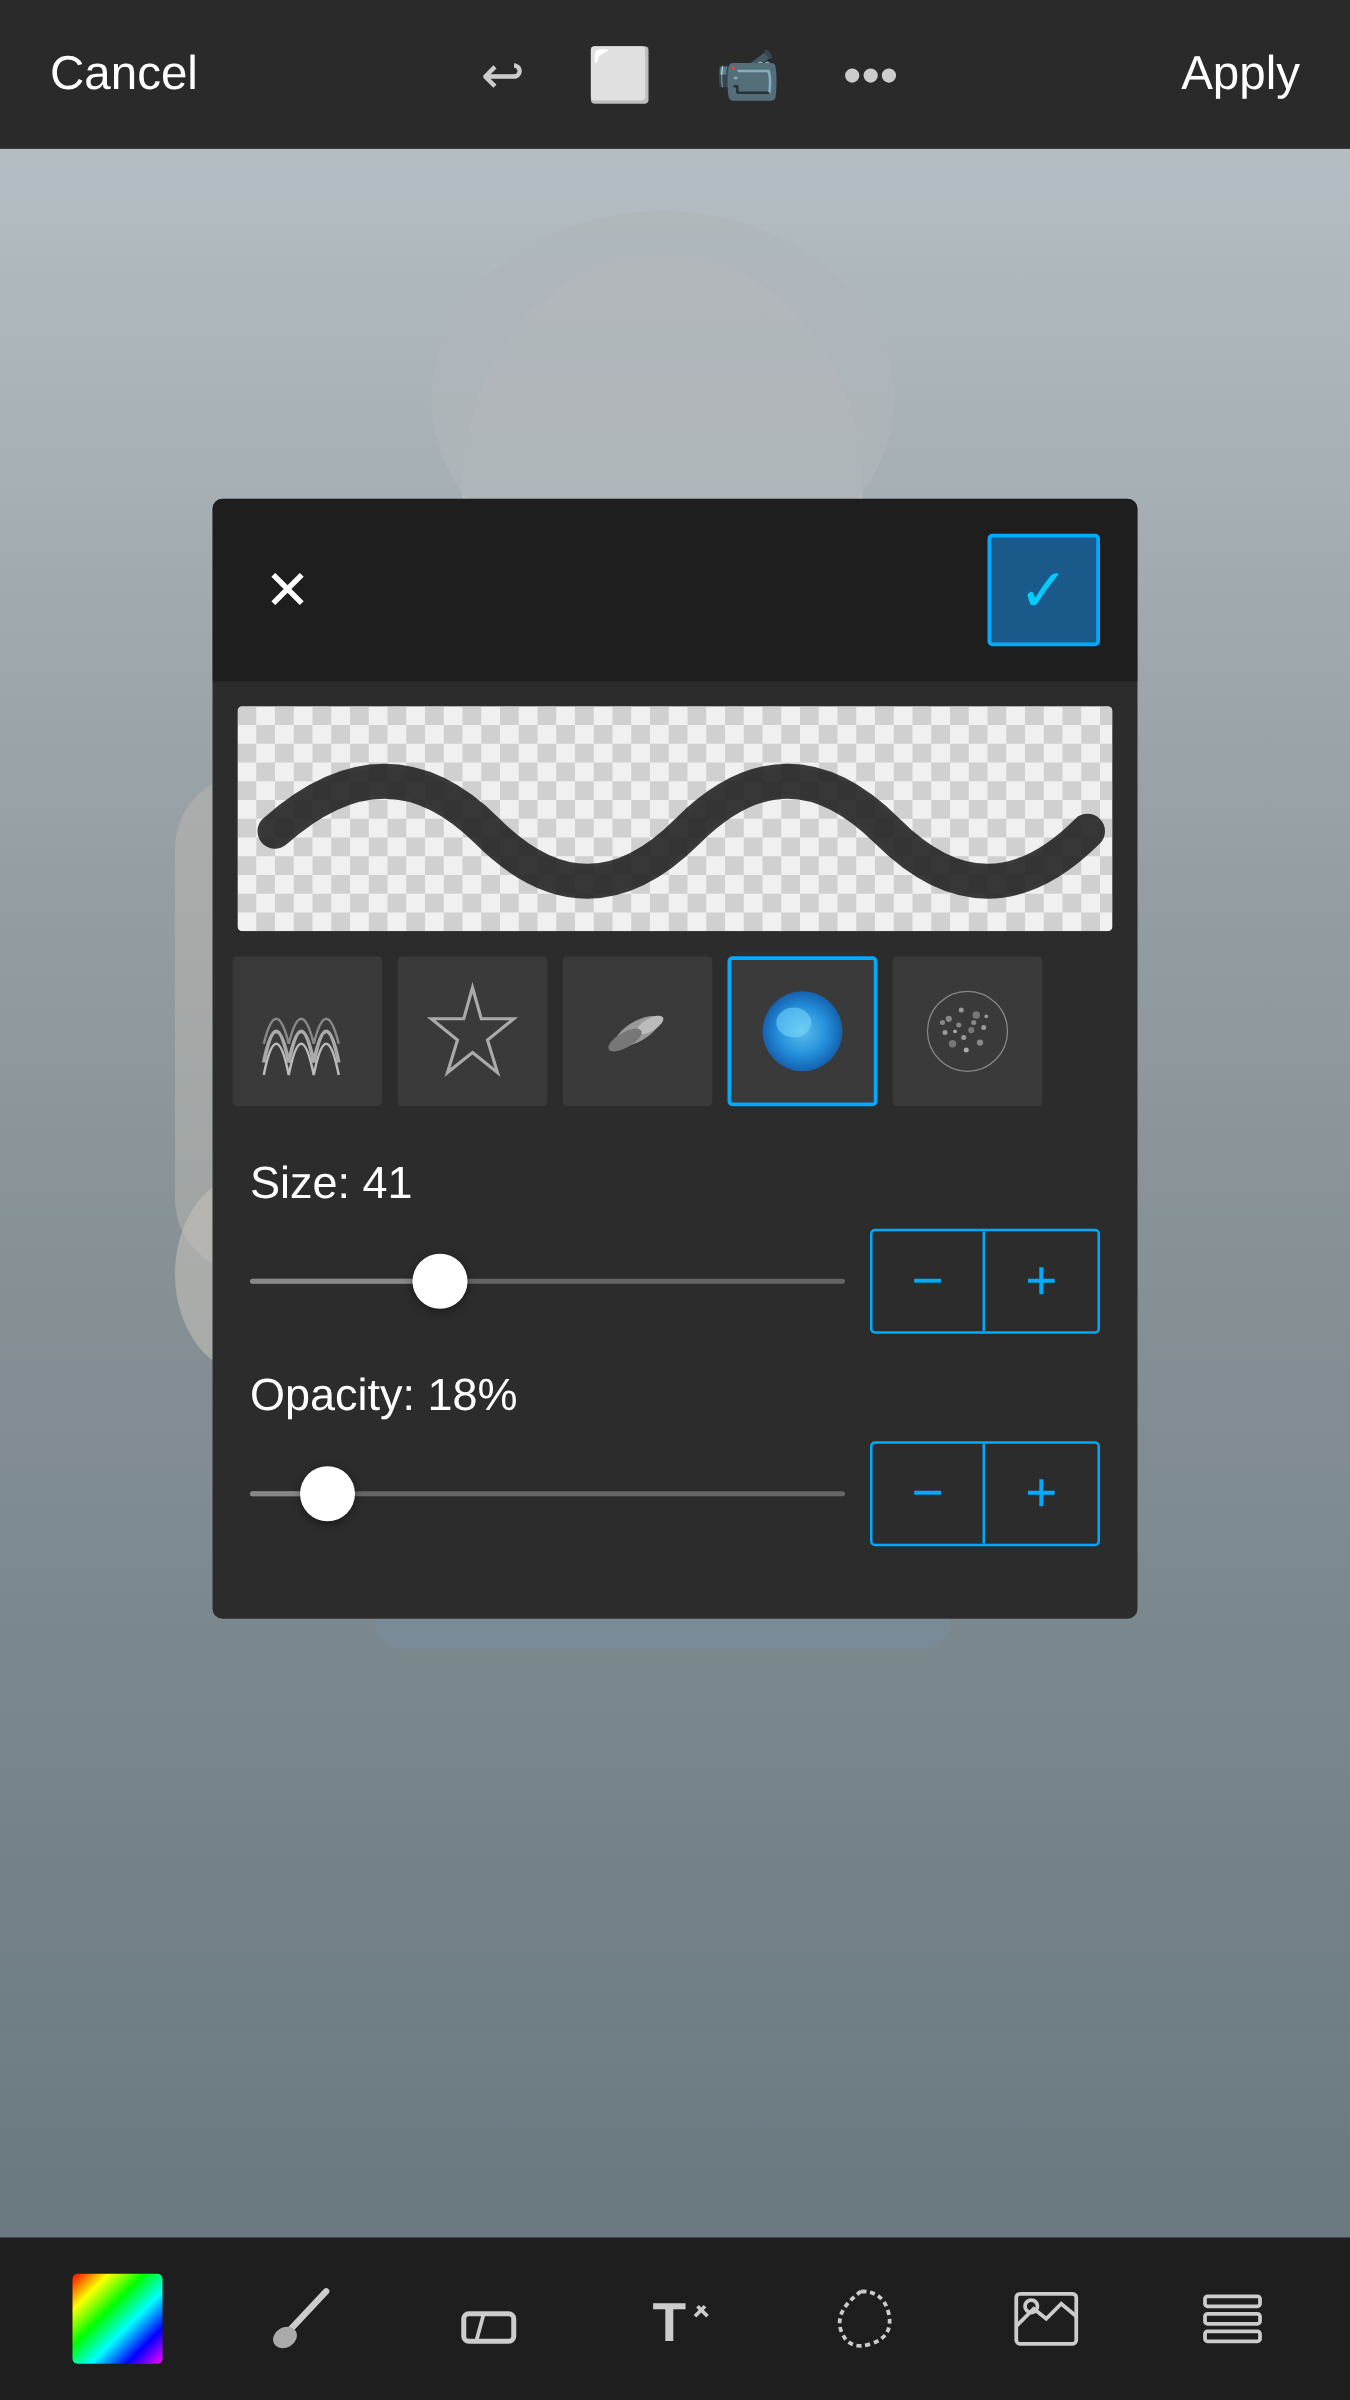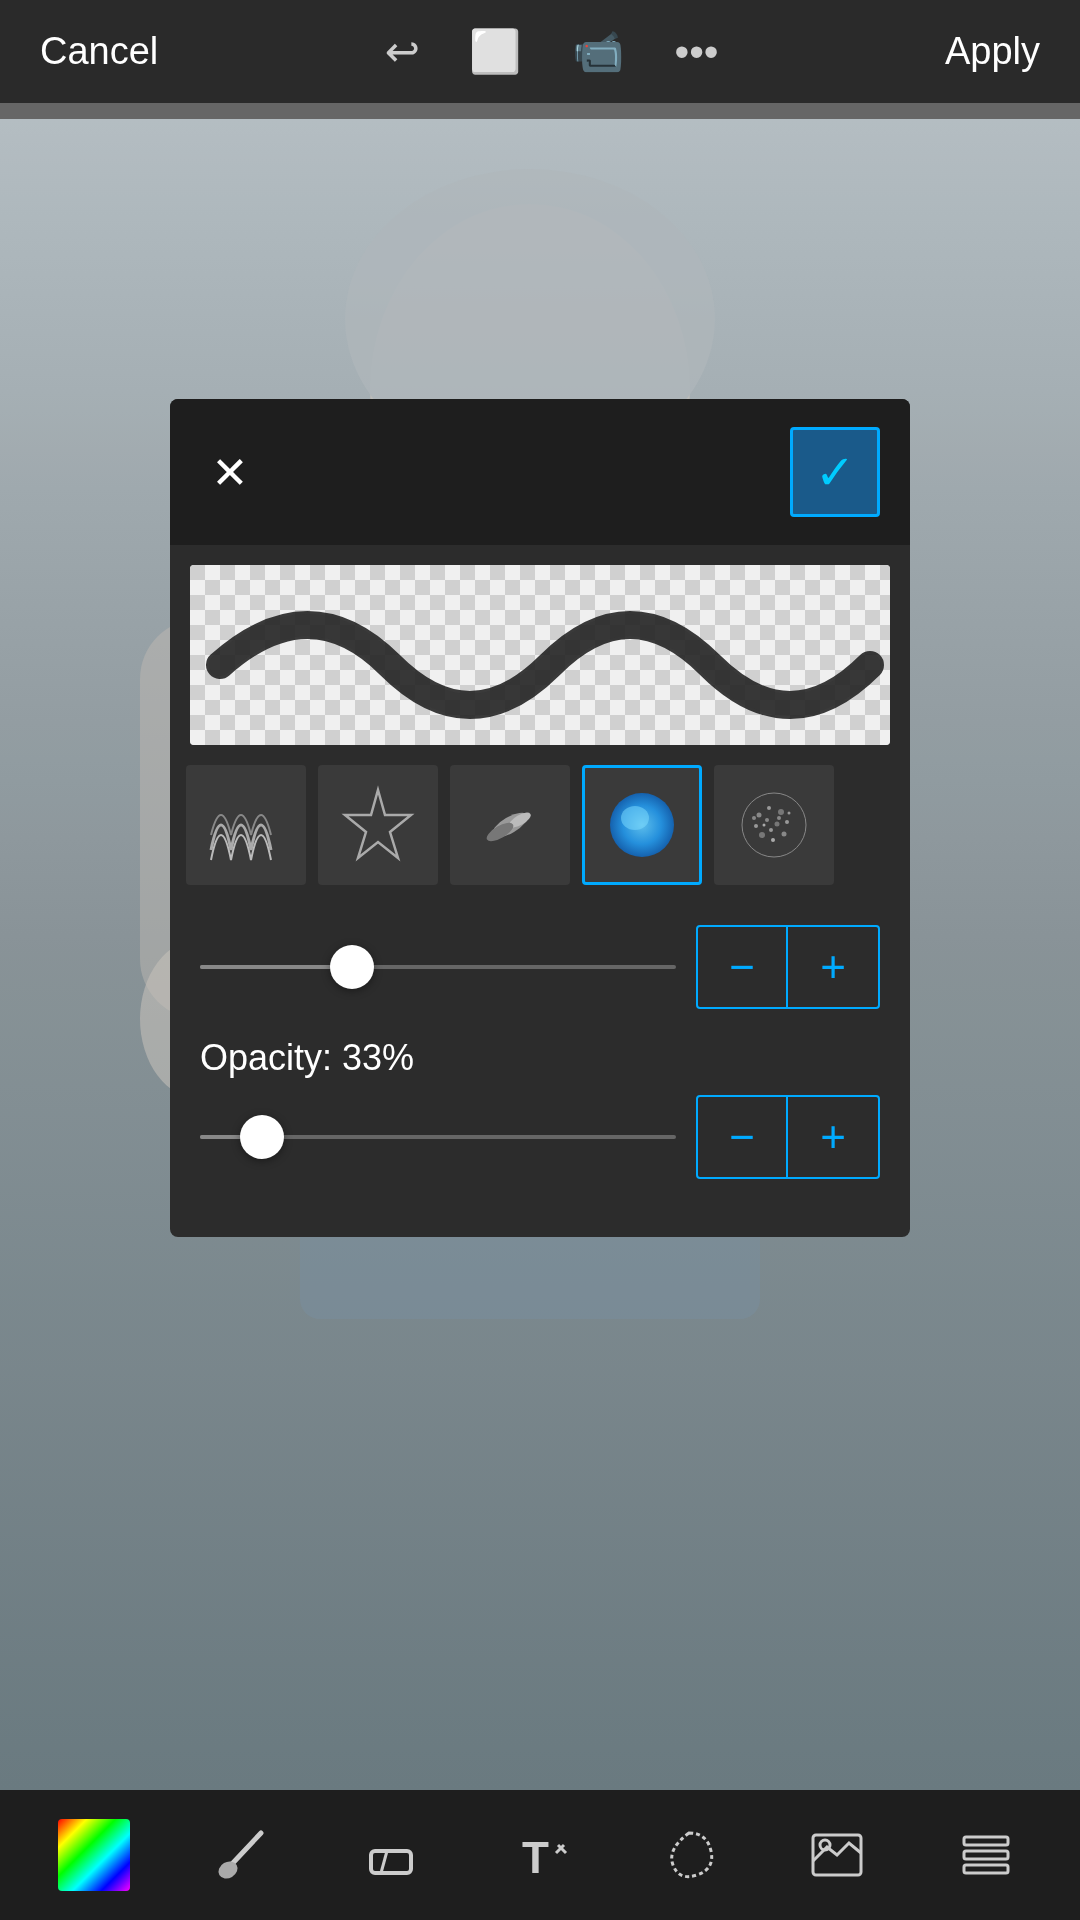--- a/index.html
+++ b/index.html
@@ -10,21 +10,21 @@
       overflow: hidden;
       font-family: -apple-system, BlinkMacSystemFont, 'Helvetica Neue', sans-serif;
       background: #666;
       position: relative;
     }
 
     
     #top-toolbar {
       position: absolute;
       top: 0; left: 0; right: 0;
-      height: 103px;
+      height: 119px;
       background: #2a2a2a;
       display: flex;
       align-items: center;
       justify-content: space-between;
       padding: 0 40px;
       z-index: 10;
     }
 
     #top-toolbar .cancel-btn {
       color: #fff;
@@ -416,36 +416,37 @@
             <circle cx="25" cy="38" r="2" fill="#888"></circle>
           </svg>
         </div>
 
       </div>
     </div>
 
     <div class="controls-section">
 
       <div class="control-row">
+        <div class="control-label">Size: 41</div>
         <div class="control-input-row">
           <div class="slider-container">
             <div class="slider-track">
               <div class="slider-fill" style="width: 32%;"></div>
             </div>
             <div class="slider-thumb" style="left: 32%;"></div>
           </div>
           <div class="btn-group">
             <button class="ctrl-btn">−</button>
             <button class="ctrl-btn">+</button>
           </div>
         </div>
       </div>
 
       <div class="control-row">
-        <div class="control-label">Opacity: 33%</div>
+        <div class="control-label">Opacity: 18%</div>
         <div class="control-input-row">
           <div class="slider-container">
             <div class="slider-track">
               <div class="slider-fill" style="width: 13%;"></div>
             </div>
             <div class="slider-thumb" style="left: 13%;"></div>
           </div>
           <div class="btn-group">
             <button class="ctrl-btn">−</button>
             <button class="ctrl-btn">+</button>

